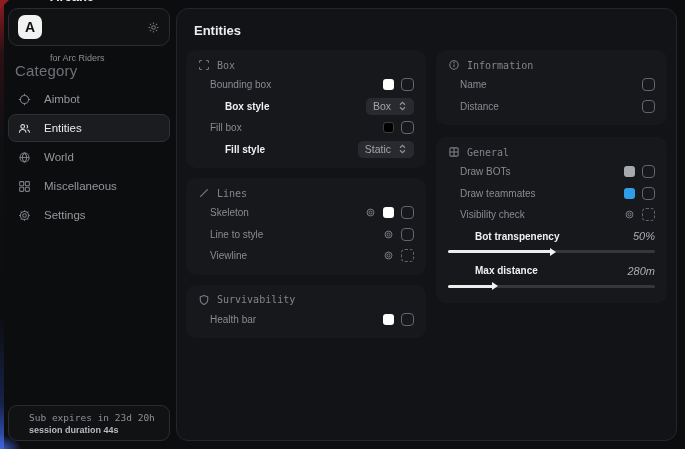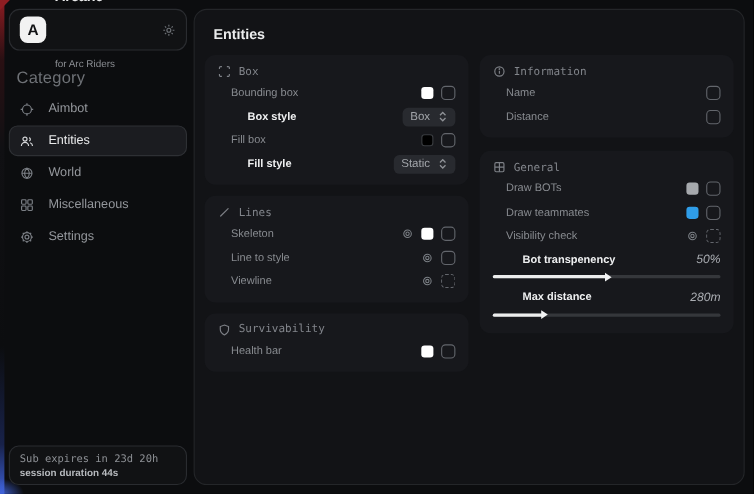--- a/index.html
+++ b/index.html
@@ -30,21 +30,21 @@
   .app-tag { font-size:9px; color:#8b8e93;margin-top:48px; }
   .hdr-gear { color:#6e7277; display:flex; }
   .category { margin:16px 0 6px 7px; font-size:15px; color:#6e7176; letter-spacing:.2px; }
   .nav { display:flex; flex-direction:column; gap:1px; }
   .nav-item { height:28px; display:flex; align-items:center; gap:13px; padding:0 9px;
     color:#94979c; font-size:11.5px; border-radius:8px; border:1px solid transparent; cursor:pointer; }
   .nav-item .ni-icon { display:flex; color:#7b7f85; }
   .nav-item.selected { background:#1b1c20; border-color:#2e3034; color:#e8e9ea; }
   .nav-item.selected .ni-icon { color:#d7d9db; }
   .side-footer { margin-top:auto; border:1px solid #2a2c30; border-radius:9px;
-    padding:6px 9px 5px; background:#111214; }
+    padding:6px 20px 5px; background:#111214; }
   .sub-line1 { font-family:"DejaVu Sans Mono", monospace; font-size:9.5px; color:#8d9095; white-space:nowrap; }
   .sub-line2 { font-size:9px; font-weight:700; color:#b7babe; margin-top:2px; }
 
   
   .main { position:absolute; left:176px; top:8px; width:501px; height:433px; z-index:2;
     background:#121316; border:1px solid #242629; border-radius:12px; padding:12px 9px; }
   .main-title { font-size:13px; font-weight:700; color:#ecedee; margin:2px 0 12px 8px; }
   .cols { display:flex; gap:10px; align-items:flex-start; }
   .col-left { width:240px; display:flex; flex-direction:column; gap:10px; }
   .col-right { flex:1; display:flex; flex-direction:column; gap:12px; }

